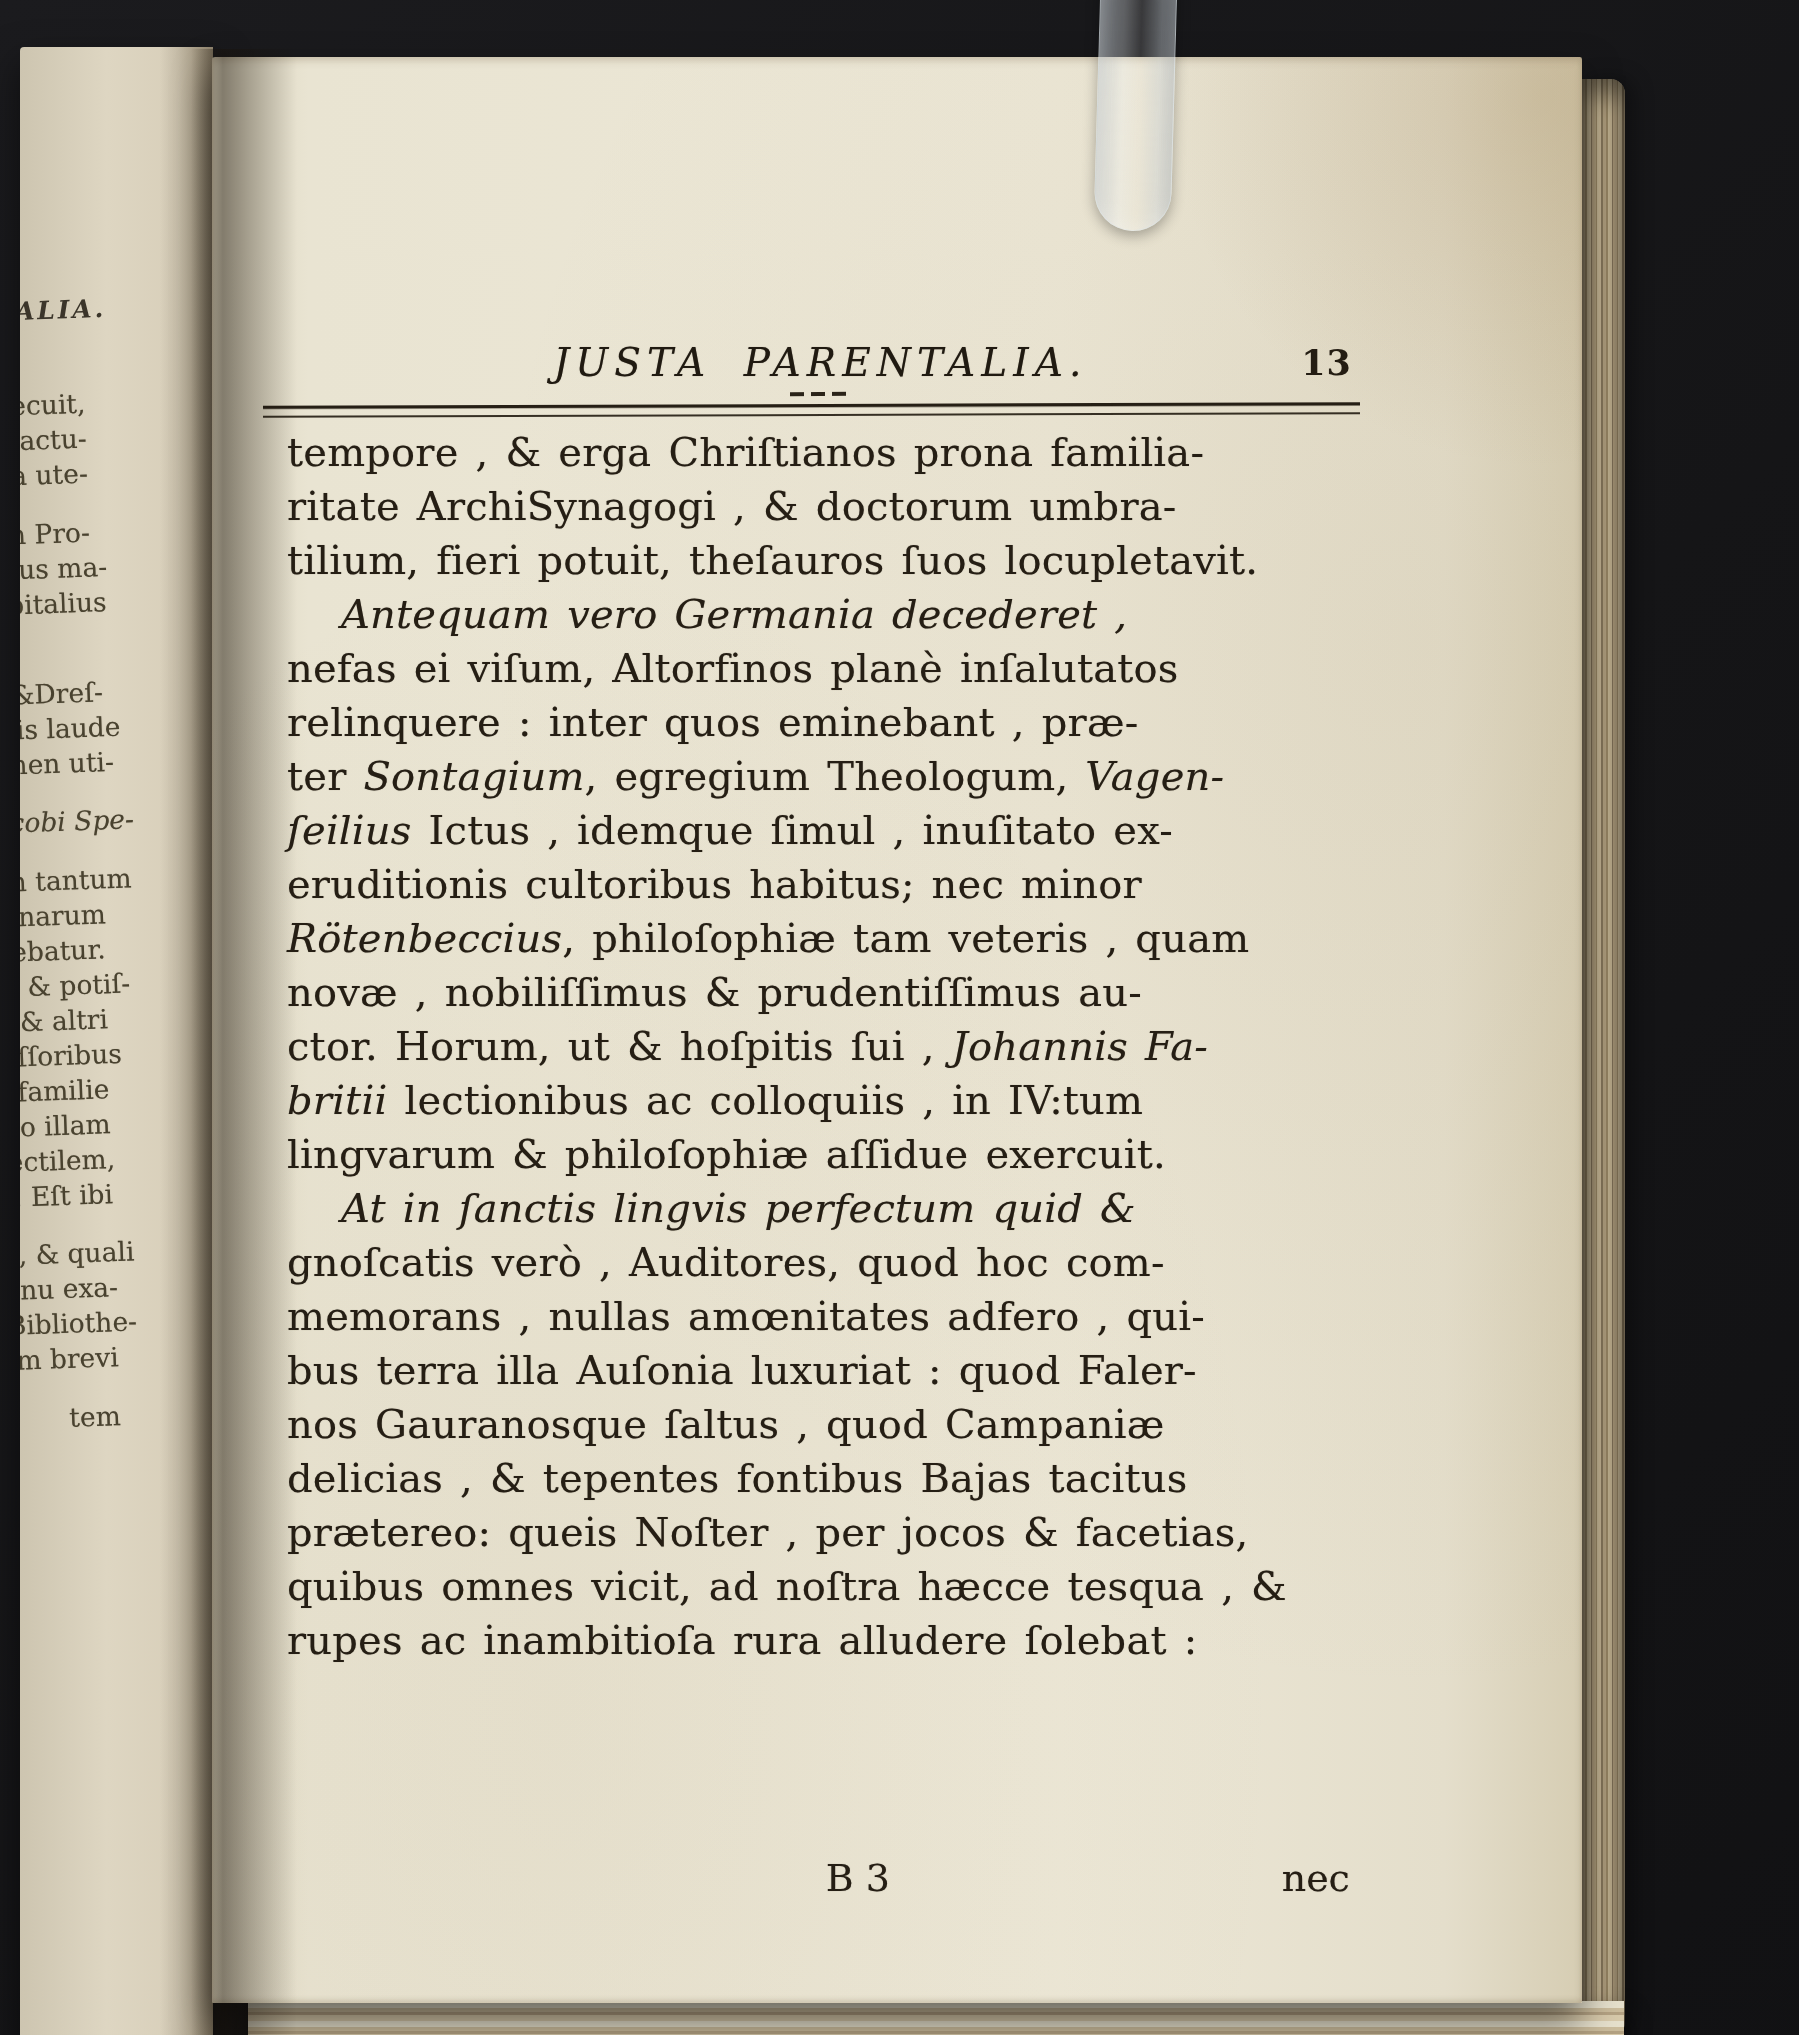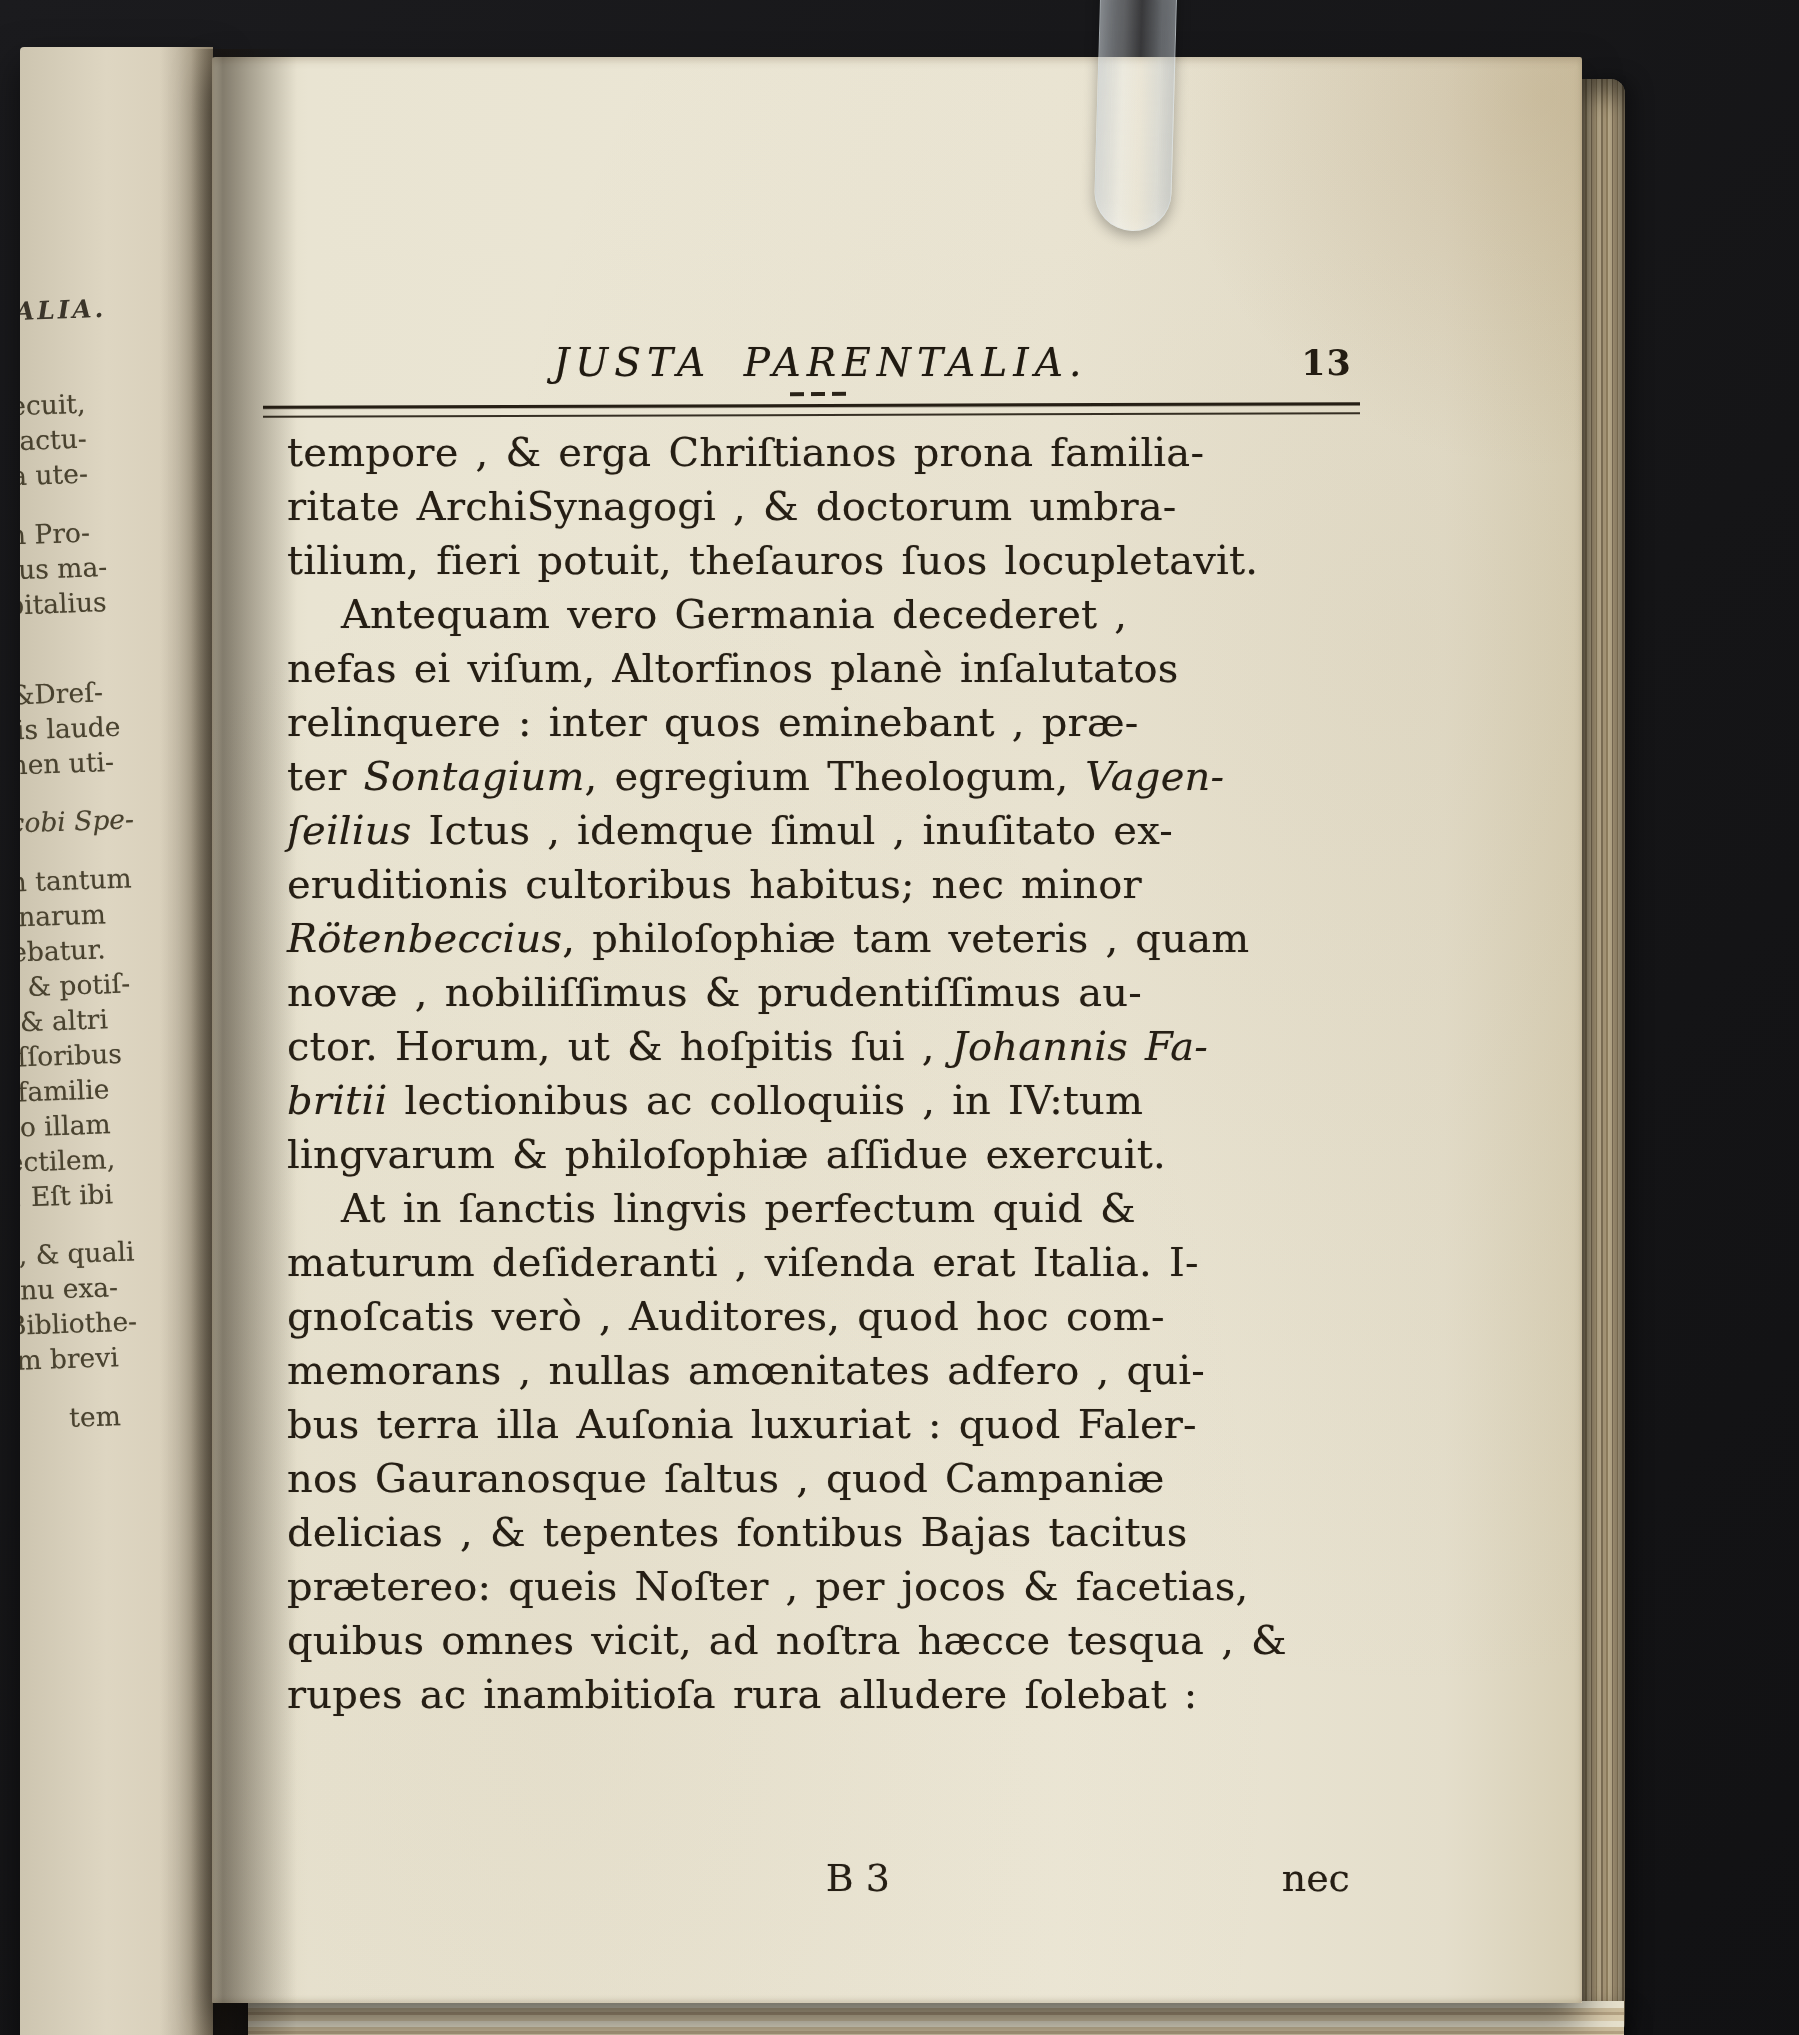--- a/index.html
+++ b/index.html
@@ -73,21 +73,21 @@
   .rule1{top:347px;height:3.3px;box-shadow:0 0.8px 0 rgba(38,31,21,.35);}
   .rule2{top:357px;height:2px;opacity:.92;}
 
   .body-text{
     position:absolute;top:368px;left:0;width:100%;
     font-size:40px;line-height:54px;word-spacing:4.1px;letter-spacing:0.2px;
     color:#251e14;text-shadow:0 0 0.8px rgba(37,30,20,.45);
   }
   .tline{white-space:nowrap;}
   .it{font-style:italic;}
-  .para.indent .tline:first-child{text-indent:54px;}
+  .para.indent .tline:first-child{text-indent:54px;font-style:italic;}
 
   .footer-row{position:absolute;top:1799px;left:0;width:100%;height:57px;font-size:38px;color:#251e14;text-shadow:0 0 0.8px rgba(37,30,20,.45);}
   .signature{position:absolute;left:50.5%;}
   .catchword{position:absolute;right:4.1px;}
 
   
   .right-edges{
     position:absolute;left:1580px;top:79px;width:45px;height:1958px;z-index:1;
     background:repeating-linear-gradient(to right,#8a7a5e 0 1.6px,#b5a382 1.6px 4.9px,#9c8a68 4.9px 6.5px,#c9b997 6.5px 10.6px);
     border-radius:0 14.7px 14.7px 0;
@@ -172,21 +172,20 @@
             <div class="tline"><span class="it">ſeilius</span><span> Ictus , idemque ſimul , inuſitato ex-</span></div>
             <div class="tline"><span>eruditionis cultoribus habitus; nec minor</span></div>
             <div class="tline"><span class="it">Rötenbeccius</span><span>, philoſophiæ tam veteris , quam</span></div>
             <div class="tline"><span>novæ , nobiliſſimus &amp; prudentiſſimus au-</span></div>
             <div class="tline"><span>ctor. Horum, ut &amp; hoſpitis ſui , </span><span class="it">Johannis Fa-</span></div>
             <div class="tline"><span class="it">britii</span><span> lectionibus ac colloquiis , in IV:tum</span></div>
             <div class="tline"><span>lingvarum &amp; philoſophiæ aſſidue exercuit.</span></div>
           </div>
           <div class="para indent">
             <div class="tline"><span>At in ſanctis lingvis perfectum quid &amp;</span></div>
-            <div class="tline"><span>maturum deſideranti , viſenda erat Italia. I-</span></div>
             <div class="tline"><span>gnoſcatis verò , Auditores, quod hoc com-</span></div>
             <div class="tline"><span>memorans , nullas amœnitates adfero , qui-</span></div>
             <div class="tline"><span>bus terra illa Auſonia luxuriat : quod Faler-</span></div>
             <div class="tline"><span>nos Gauranosque ſaltus , quod Campaniæ</span></div>
             <div class="tline"><span>delicias , &amp; tepentes fontibus Bajas tacitus</span></div>
             <div class="tline"><span>prætereo: queis Noſter , per jocos &amp; facetias,</span></div>
             <div class="tline"><span>quibus omnes vicit, ad noſtra hæcce tesqua , &amp;</span></div>
             <div class="tline"><span>rupes ac inambitioſa rura alludere ſolebat :</span></div>
           </div>
         </div>

